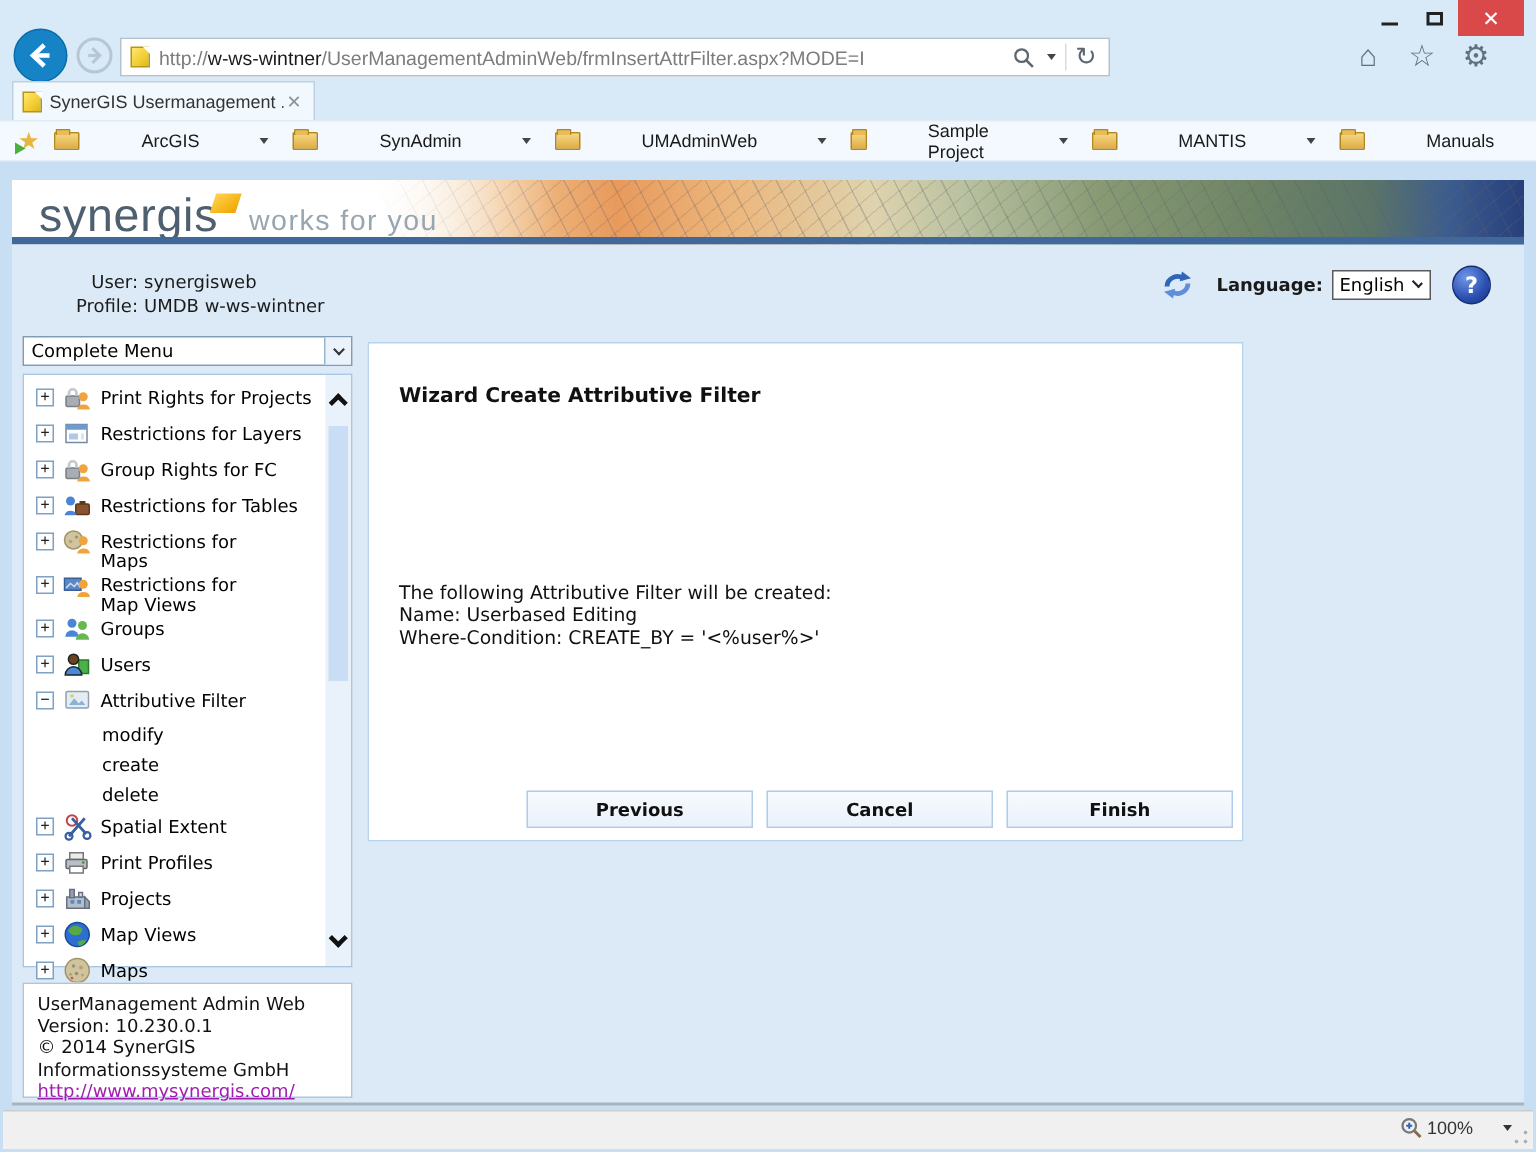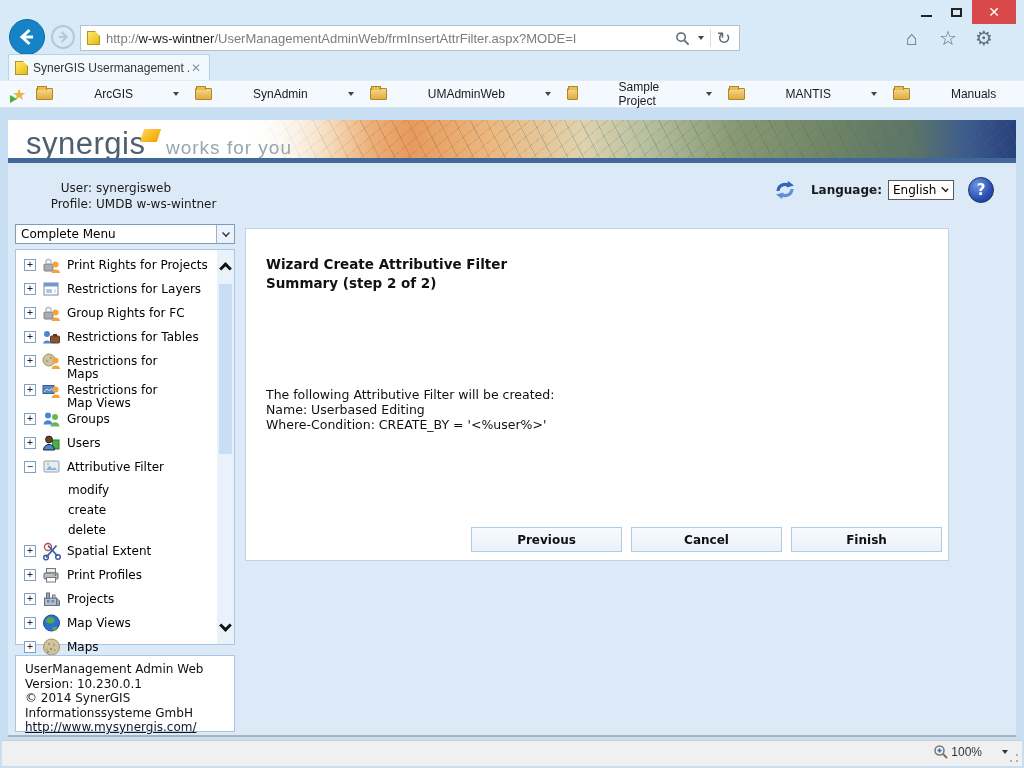--- a/index.html
+++ b/index.html
@@ -87,24 +87,24 @@
   #chev-dn { bottom:14px; transform:rotate(-45deg); }
 
   #menu-tree { position:absolute; left:0; top:0; width:202px; padding:5px 0 0 6px; }
   .tree-item { display:flex; align-items:flex-start; min-height:24px; cursor:pointer; }
   .expander { flex:0 0 12px; height:12px; margin:4px 6px 0 2px; border:1px solid #7da2c6; background:#fff; font-size:10px; line-height:10px; text-align:center; color:#222; font-family:"DejaVu Sans Mono",monospace; cursor:pointer; }
   .ticon { flex:0 0 20px; height:20px; margin-right:5px; }
   .tree-item .lbl { font-size:12px; color:#000; line-height:12.5px; padding-top:4px; white-space:pre-line; }
   .tree-child { padding:3px 0 3px 46px; font-size:12px; color:#000; line-height:13px; cursor:pointer; min-height:20px; }
 
   #footer-box { position:absolute; left:7px; top:492px; width:220px; height:77px; background:#fff; border:1px solid #a9c6e4; padding:6px 9px; font-size:12px; line-height:14.5px; color:#111; }
-  #footer-box a { color:#0f172a; text-decoration:underline; cursor:pointer; }
-
-  
-  #main-box { position:absolute; left:237px; top:65px; width:704px; height:333px; background:#fff; border:1px solid #b9d3ec; }
+  #footer-box a { color:#a21caf; text-decoration:underline; cursor:pointer; }
+
+  
+  #main-box { position:absolute; left:237px; top:65px; width:584px; height:333px; background:#fff; border:1px solid #b9d3ec; }
   #wiz-title { position:absolute; left:20px; top:26px; font-size:13.5px; font-weight:bold; color:#111; line-height:19px; }
   #wiz-sub { position:absolute; left:20px; top:45px; font-size:13.5px; font-weight:bold; color:#111; line-height:19px; }
   #wiz-lines { position:absolute; left:20px; top:158px; font-size:12.5px; color:#111; line-height:15px; }
   #wiz-buttons { position:absolute; right:6px; bottom:8px; display:flex; gap:9px; }
   #wiz-buttons button { width:151px; height:25px; background:linear-gradient(#f8fbfe,#e9f1fa); border:1px solid #aecbe8; font-size:12px; font-weight:bold; color:#111; font-family:"DejaVu Sans",sans-serif; cursor:pointer; }
 
   
   #statusbar { position:absolute; left:2px; top:740px; width:1020px; height:26px; background:#f0f0f0; border-top:1px solid #cdcdcd; }
   #zoomctl { position:absolute; right:14px; top:3px; display:flex; align-items:center; gap:2px; cursor:pointer; }
   #zoom-level { font-size:12px; color:#333; }
@@ -451,21 +451,20 @@
           <div>UserManagement Admin Web</div>
           <div>Version: 10.230.0.1</div>
           <div>© 2014 SynerGIS</div>
           <div>Informationssysteme GmbH</div>
         </div>
       <a>http://www.mysynergis.com/</a>
     </div>
 
     <div id="main-box">
       <div id="wiz-title">Wizard Create Attributive Filter</div>
-      <div id="wiz-sub">Summary (step 2 of 2)</div>
       <div id="wiz-lines">
           <div>The following Attributive Filter will be created:</div>
           <div>Name: Userbased Editing</div>
           <div>Where-Condition: CREATE_BY = '&lt;%user%&gt;'</div>
         </div>
       <div id="wiz-buttons">
           <button>Previous</button>
           <button>Cancel</button>
           <button>Finish</button>
         </div>

